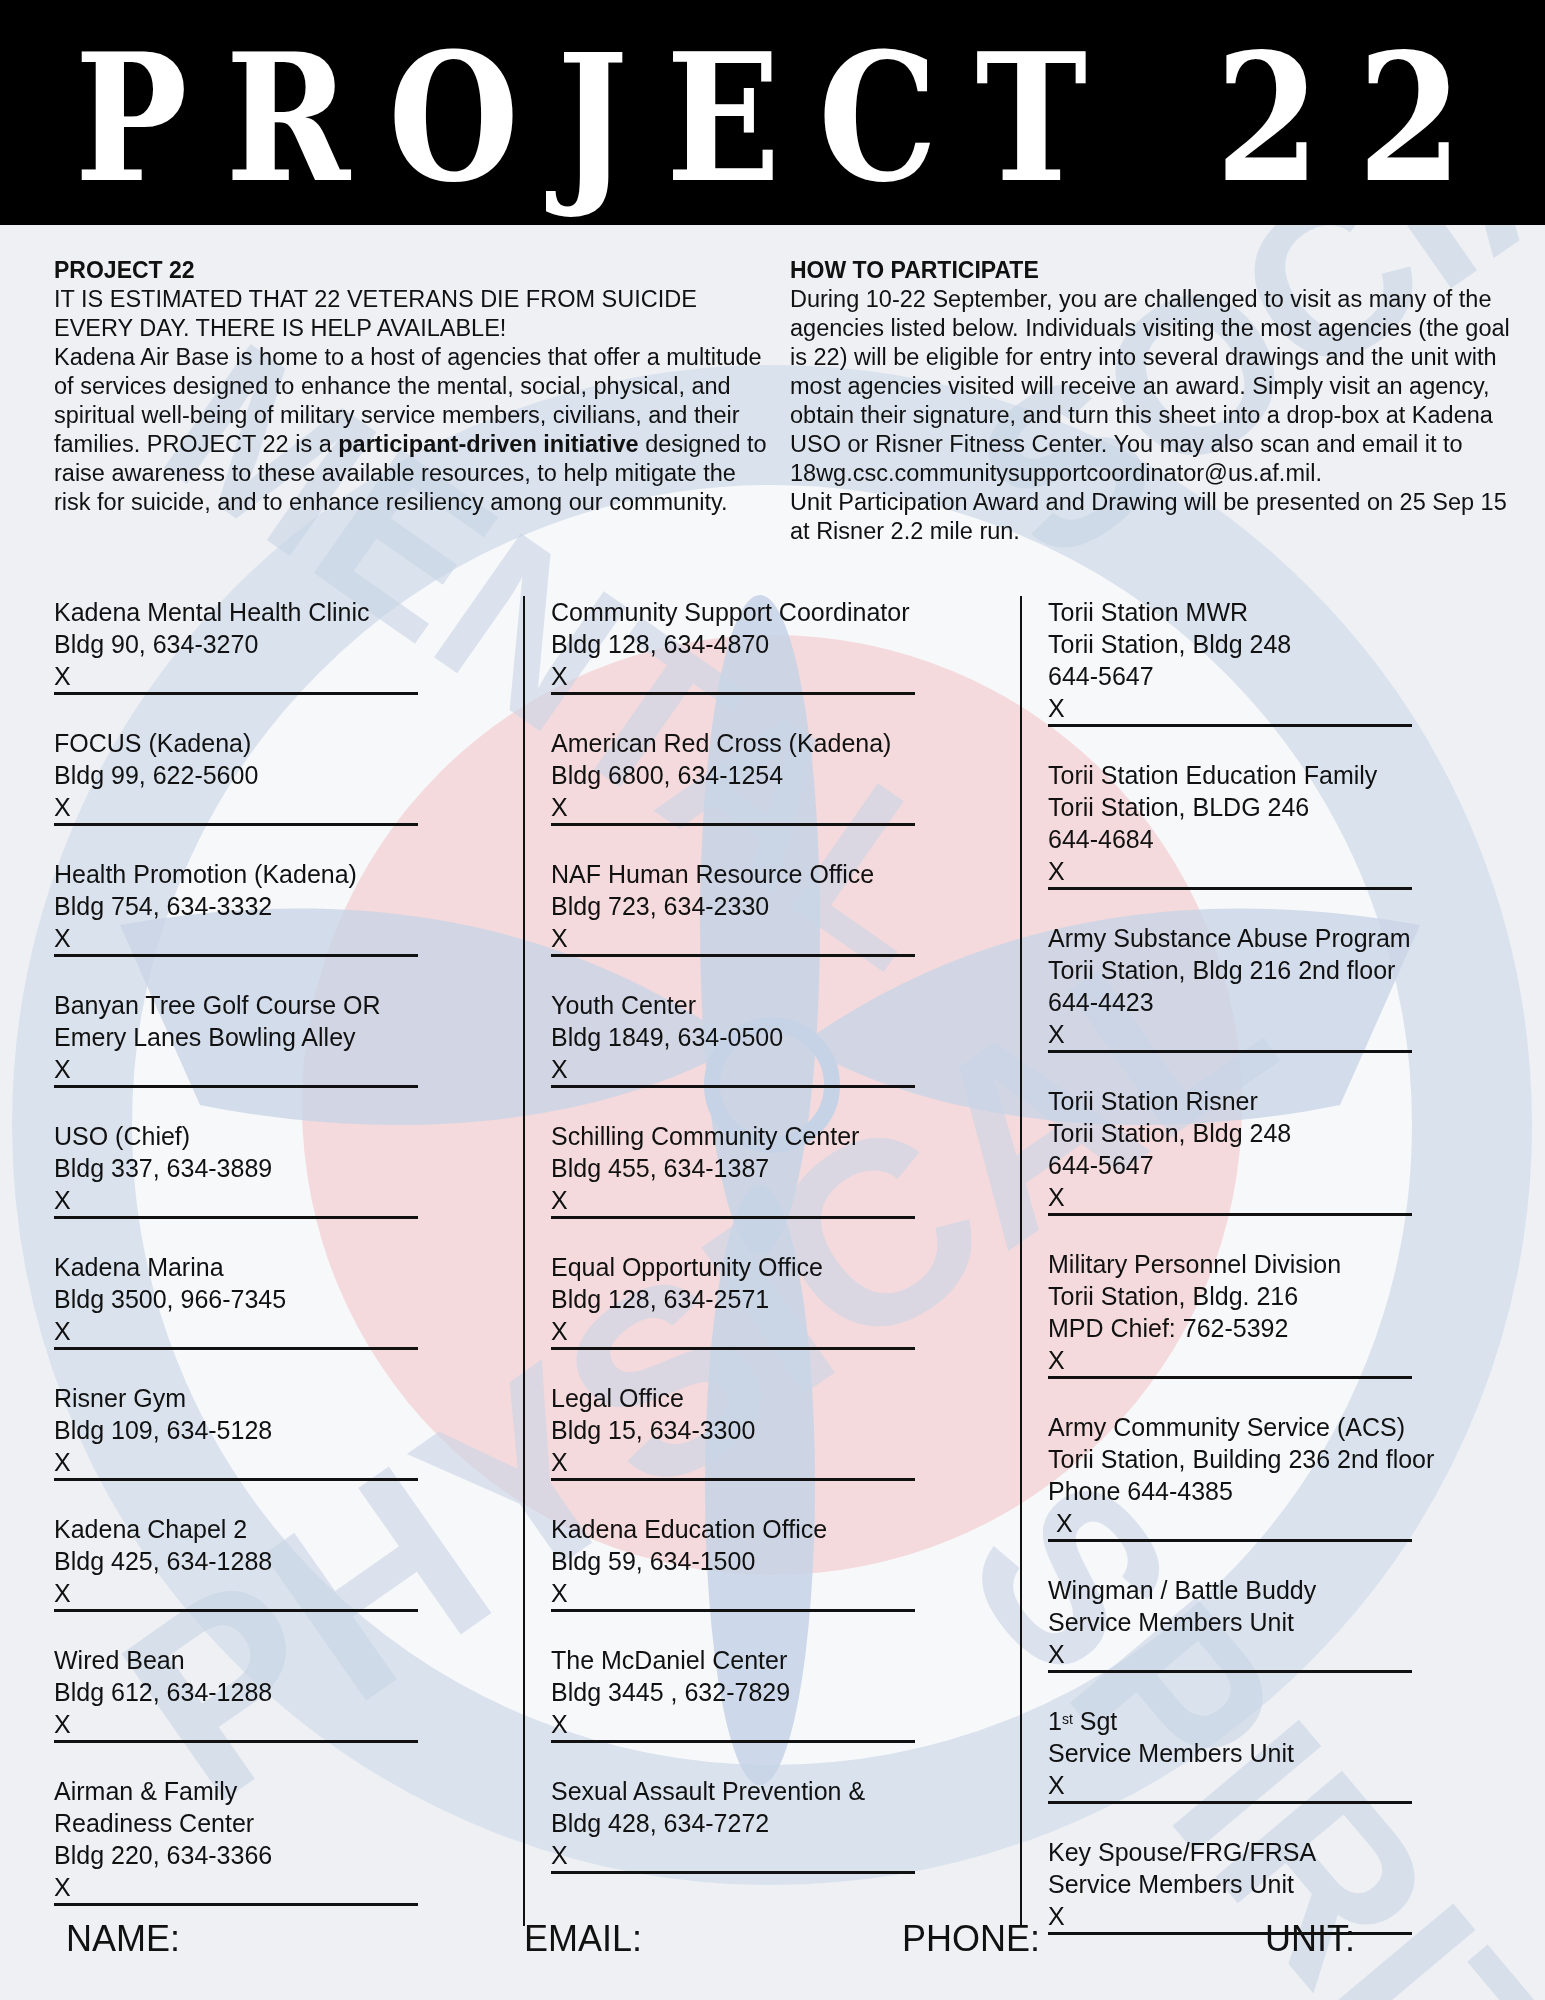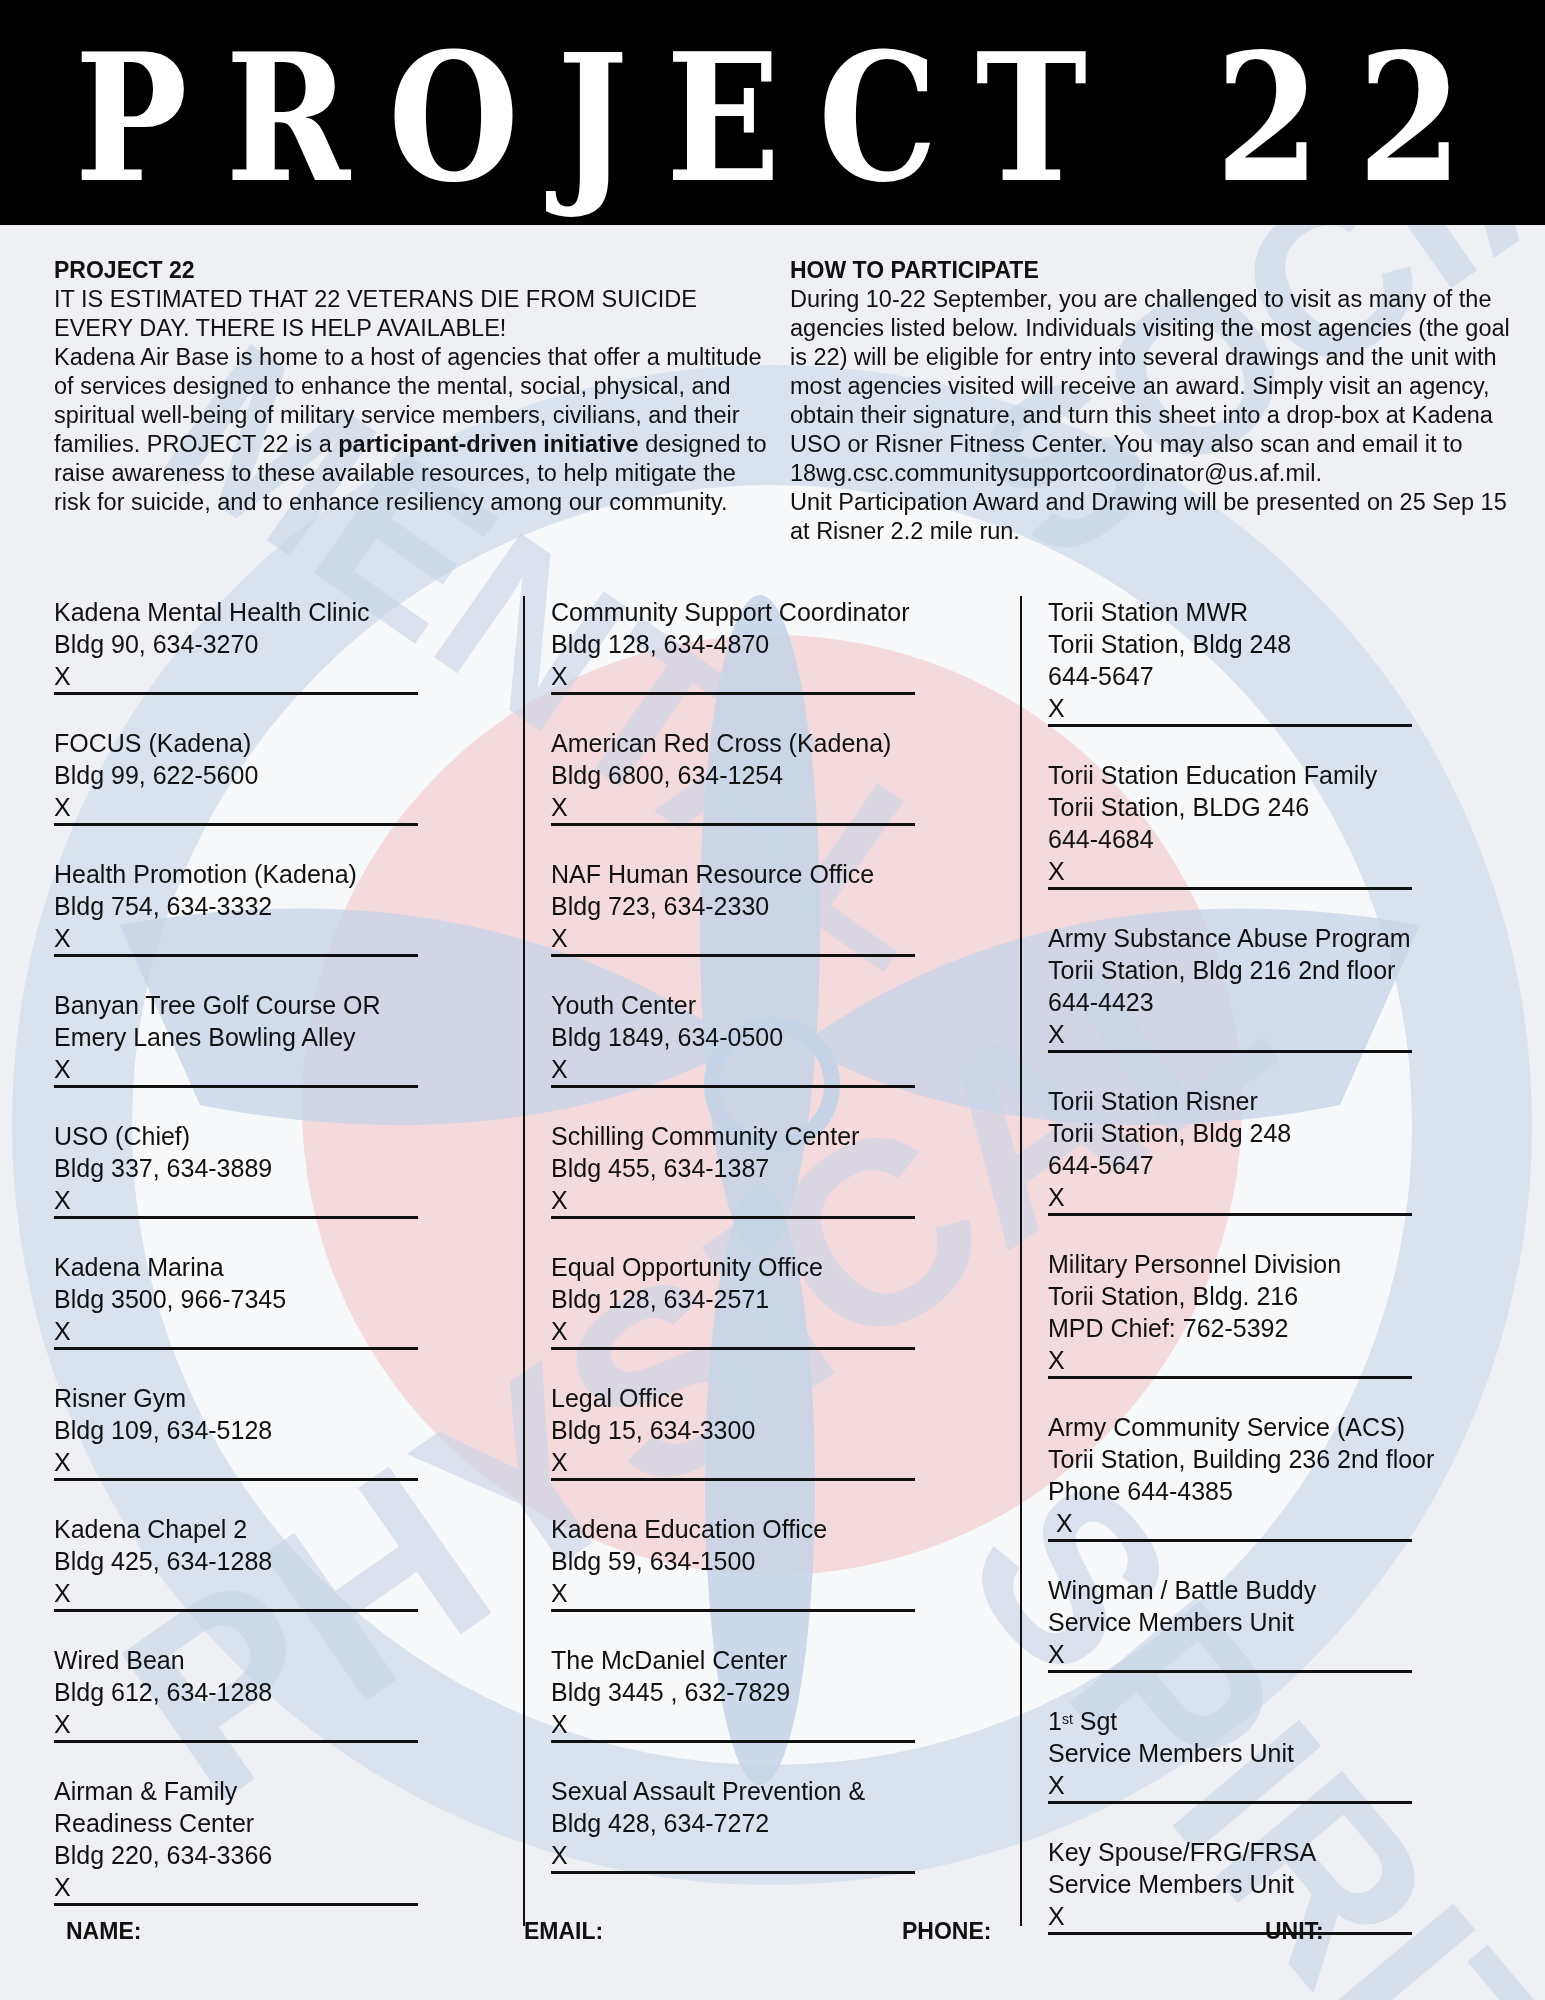--- a/index.html
+++ b/index.html
@@ -37,21 +37,21 @@
   .entry { font-size: 25px; line-height: 32px; margin-bottom: 32px; width: 470px; }
   .entry .line { white-space: nowrap; }
   .sig {
     width: 364px; border-bottom: 3px solid #111; height: 32px; line-height: 32px;
     font-size: 25px;
   }
   .sig.indent span { padding-left: 8px; }
   sup { font-size: 14px; vertical-align: top; position: relative; top: -2px; }
 
   .footer { position: absolute; top: 1918px; left: 0; width: 1545px; z-index: 2; }
-  .footer .field { position: absolute; font-weight: bold; font-size: 23px; }
+  .footer .field { position: absolute; font-weight: normal; font-size: 36px; }
 </style>
 </head>
 <body>
 
 <svg class="bg" viewBox="0 0 1545 1775" preserveAspectRatio="none">
   <rect x="0" y="0" width="1545" height="1775" fill="#eef0f4"></rect>
   <circle cx="772" cy="900" r="760" fill="#f7f8fa"></circle>
   <circle cx="772" cy="900" r="700" fill="none" stroke="#c9d5e6" stroke-width="120" opacity="0.65"></circle>
   <circle cx="772" cy="880" r="470" fill="#f3d0d2" opacity="0.75"></circle>
 

